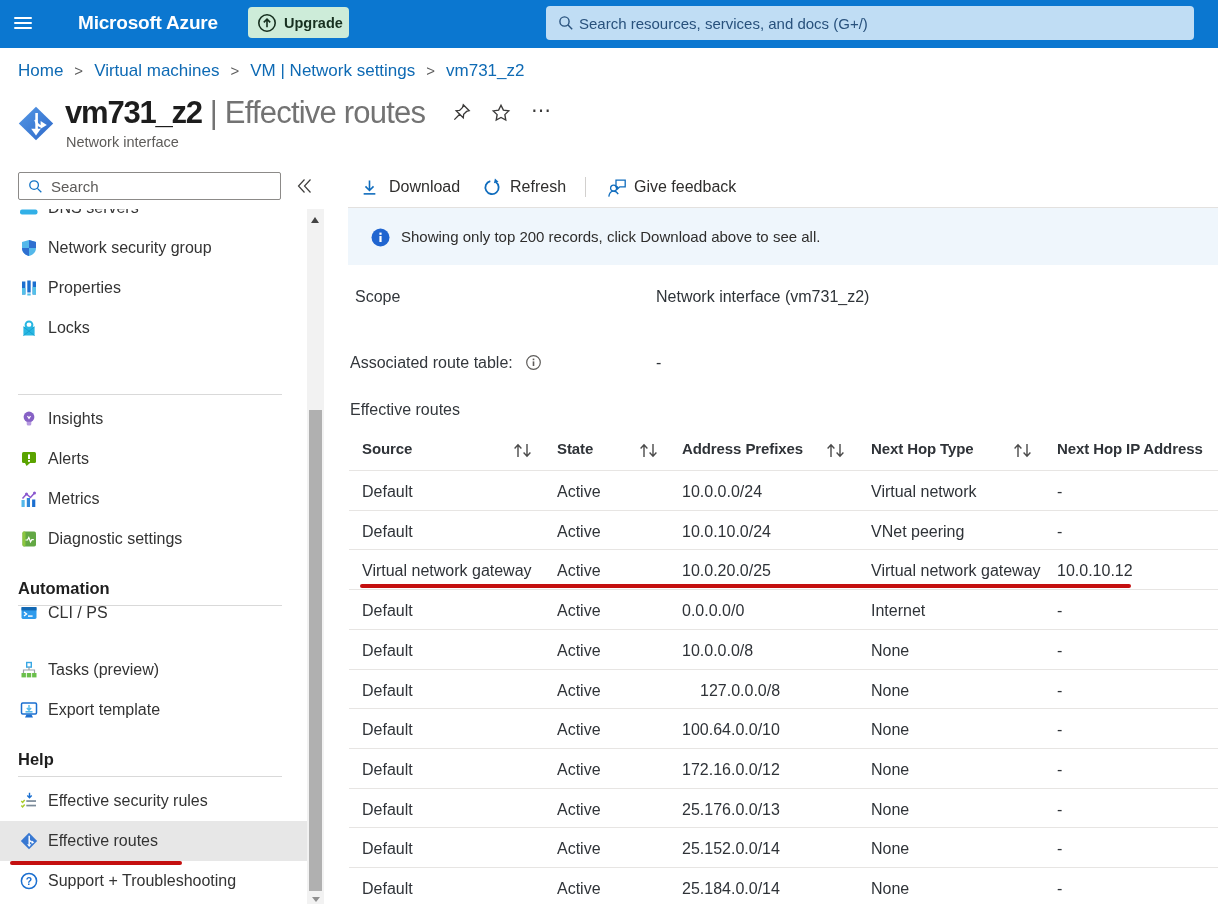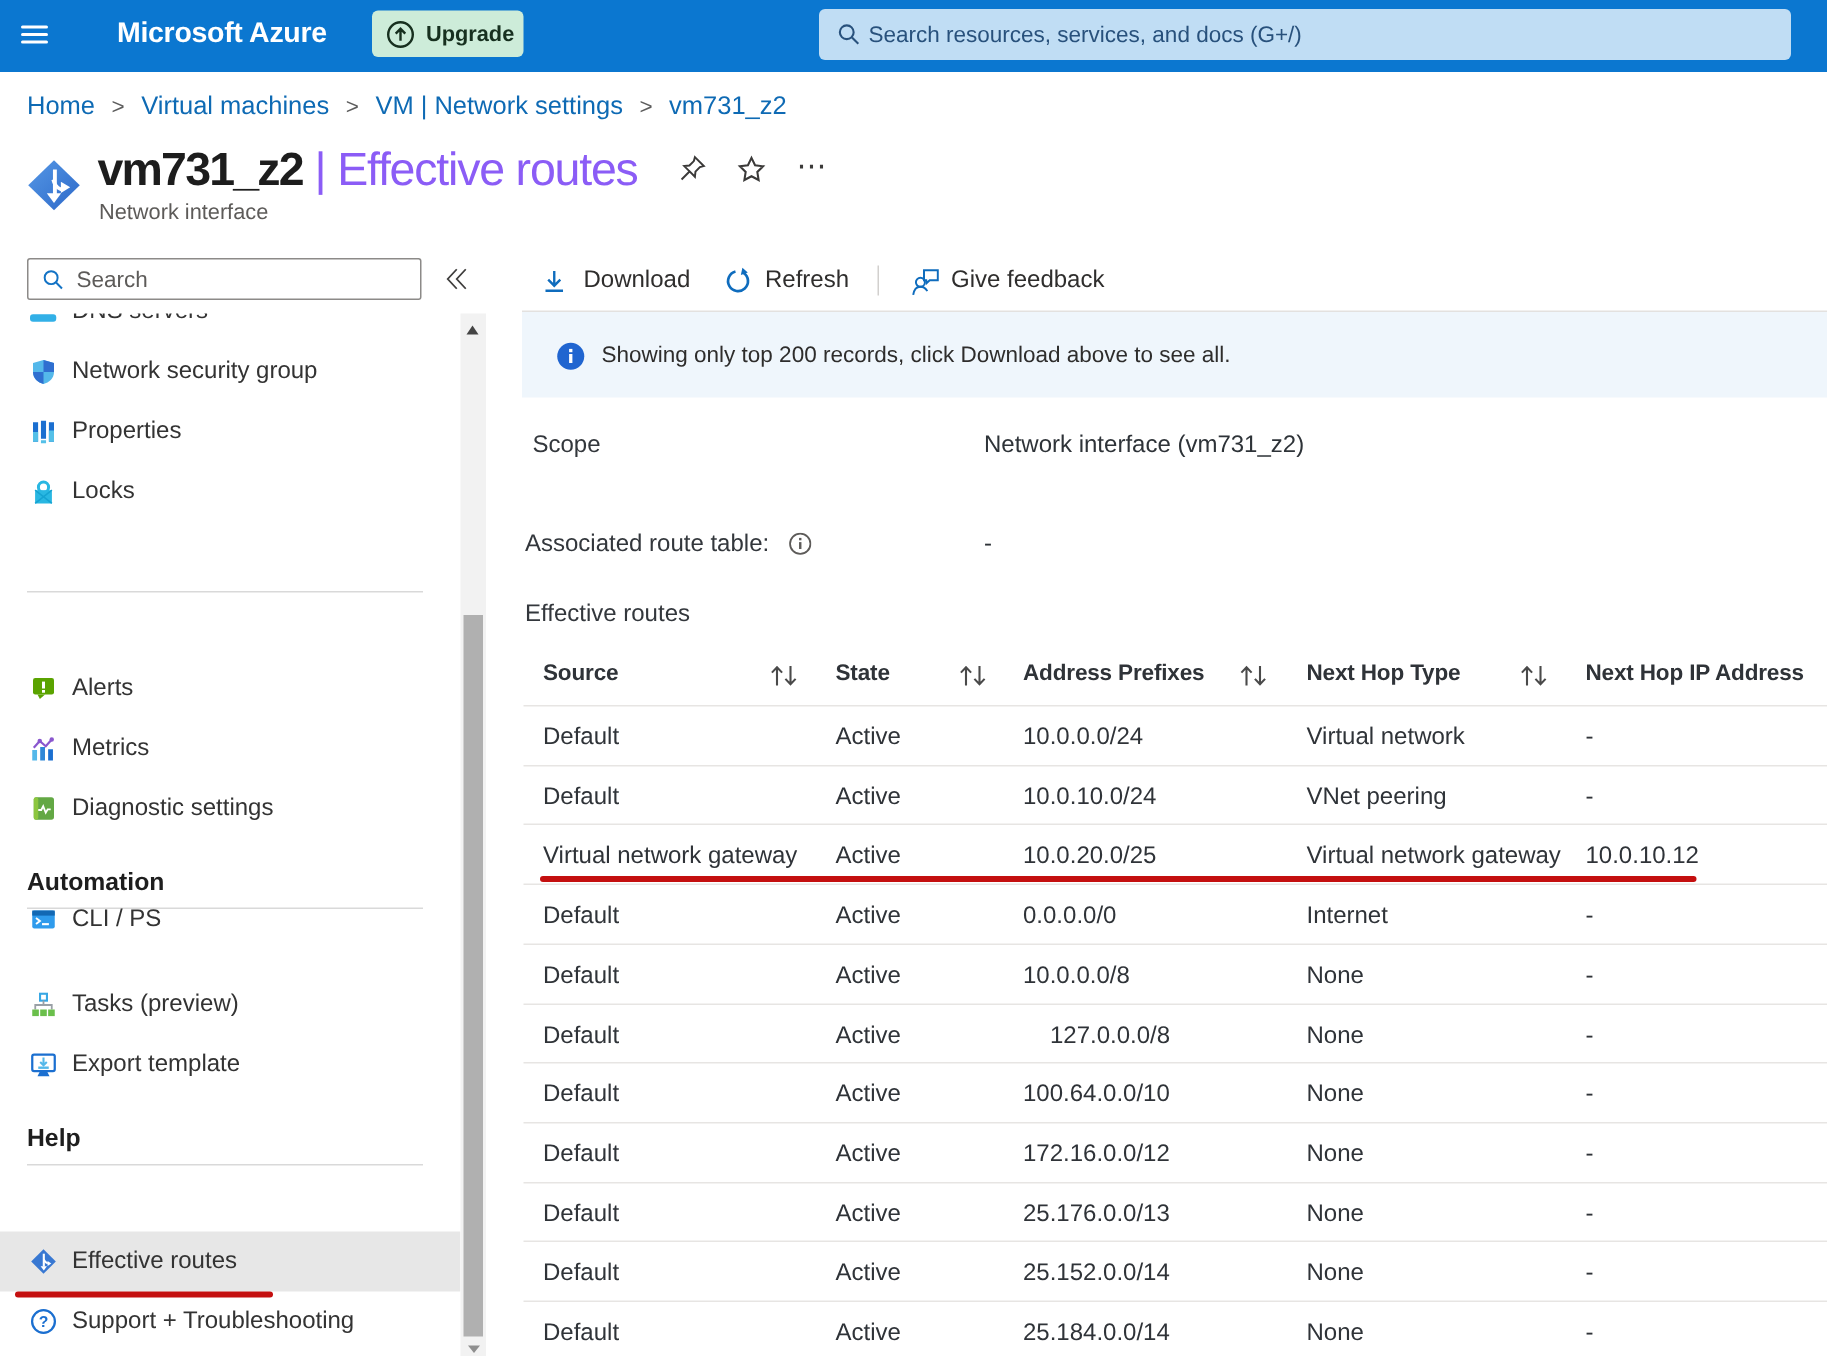--- a/index.html
+++ b/index.html
@@ -14,21 +14,21 @@
 .topsearch{position:absolute;left:546px;top:6px;width:648px;height:34px;background:#c0ddf4;border-radius:4px;display:flex;align-items:center;color:#28517c;font-size:15px}
 
 
 .crumbs{position:absolute;left:18px;top:61px;font-size:17px;color:#0e6ab4;white-space:nowrap}
 .crumbs .sep{color:#5d5d5d;padding:0 11px;font-size:15px}
 
 
 .titleicon{position:absolute;left:18px;top:106px}
 .h1{position:absolute;left:65px;top:95px;font-size:31px;color:#1d1d1d;white-space:nowrap;letter-spacing:-.8px}
 .h1 b{font-weight:700;letter-spacing:-1.2px}
-.h1 .lite{font-weight:400;color:#8b5cf6}
+.h1 .lite{font-weight:400;color:#737373}
 .subtitle{position:absolute;left:66px;top:134px;font-size:14.5px;color:#5d5b59}
 .hicons{position:absolute;top:103px;color:#3b3a39}
 
 
 .sidesearch{position:absolute;left:18px;top:172px;width:263px;height:28px;border:1px solid #8c8a88;border-radius:2px;display:flex;align-items:center;background:#fff}
 .sidesearch .ph{color:#5d5b59;font-size:15px;margin-left:8px}
 .menu{position:absolute;left:0;top:208.5px;width:307px;height:695.5px;overflow:hidden}
 .mi{position:absolute;left:0;width:307px;height:40px;display:flex;align-items:center;font-size:16px;color:#333}
 .mi .ic{position:absolute;left:20px;width:18px;height:18px}
 .mi .tx{position:absolute;left:48px}
@@ -151,20 +151,28 @@
     </div>
     <div class="mi" style="top:99.5px">
       <span class="ic"><svg width="18" height="18" viewBox="0 0 18 18">
           <circle cx="9" cy="5.8" r="3.4" fill="none" stroke="#29b7e2" stroke-width="2"></circle>
           <rect x="3.4" y="7.8" width="11.2" height="8.8" rx="1" fill="#29b7e2"></rect>
           <path d="M3.4 7.8l11.2 8.8M14.6 7.8L3.4 16.6" stroke="#15a3d2" stroke-width="1"></path>
         </svg></span>
       <span class="tx">Locks</span>
     </div>
     <div class="msep" style="top:185.5px"></div>
+    <div class="mi" style="top:190.5px">
+      <span class="ic"><svg width="18" height="18" viewBox="0 0 18 18">
+          <circle cx="9" cy="7" r="5.4" fill="#8661c5"></circle>
+          <path d="M6.7 11.8h4.6V14a1.6 1.6 0 0 1-1.6 1.6H8.3A1.6 1.6 0 0 1 6.7 14z" fill="#b69ae0"></path>
+          <path d="M7.5 6l1.5 2.4L10.5 6" fill="none" stroke="#fff" stroke-width="1.2"></path>
+        </svg></span>
+      <span class="tx">Insights</span>
+    </div>
     <div class="mi" style="top:230.5px">
       <span class="ic"><svg width="18" height="18" viewBox="0 0 18 18">
           <rect x="2" y="2" width="14" height="11" rx="1.5" fill="#5aa300"></rect>
           <path d="M5 13h5l-3.4 3z" fill="#5aa300"></path>
           <rect x="8" y="4.4" width="2" height="4.6" fill="#fff"></rect>
           <rect x="8" y="10" width="2" height="1.8" fill="#fff"></rect>
         </svg></span>
       <span class="tx">Alerts</span>
     </div>
     <div class="mi" style="top:270.5px">
@@ -211,20 +219,30 @@
       <span class="ic"><svg width="18" height="18" viewBox="0 0 18 18">
           <rect x="1.5" y="2" width="15" height="11" rx="1.2" fill="none" stroke="#1b6fd0" stroke-width="1.5"></rect>
           <path d="M6.5 13.5L5 16.5h8l-1.5-3" fill="#1b6fd0"></path>
           <path d="M9 4v5M6.8 7L9 9.2 11.2 7" fill="none" stroke="#54b8ea" stroke-width="1.4"></path>
           <rect x="5.5" y="10" width="7" height="1.6" fill="#54b8ea"></rect>
         </svg></span>
       <span class="tx">Export template</span>
     </div>
     <div class="mh" style="top:541.5px">Help</div>
     <div class="msep" style="top:567.5px"></div>
+    <div class="mi" style="top:572.5px">
+      <span class="ic"><svg width="18" height="18" viewBox="0 0 18 18">
+          <path d="M9.5 0.8v4.4M7.3 3.4l2.2 2.3 2.2-2.3" fill="none" stroke="#1b6fd0" stroke-width="1.4"></path>
+          <rect x="6.3" y="8.2" width="9.7" height="1.7" fill="#7a8a99"></rect>
+          <rect x="6.3" y="12.7" width="9.7" height="1.7" fill="#7a8a99"></rect>
+          <path d="M1.3 9l1.3 1.4 2.1-2.5" fill="none" stroke="#aacc2a" stroke-width="1.5"></path>
+          <path d="M1.3 13.5l1.3 1.4 2.1-2.5" fill="none" stroke="#aacc2a" stroke-width="1.5"></path>
+        </svg></span>
+      <span class="tx">Effective security rules</span>
+    </div>
     <div class="mi sel" style="top:612.5px">
       <span class="ic"><svg width="18" height="18" viewBox="0 0 18 18">
           <path d="M9 .8 17.2 9 9 17.2.8 9z" fill="#3878d2"></path>
           <g fill="none" stroke="#fff" stroke-width="1.4">
             <path d="M9.2 3.8v8.6"></path>
             <path d="M9.2 7.6q1.1 2.4 2.7 2.6" stroke-width="1.2"></path>
           </g>
           <path d="M7.1 12.2h4.2L9.2 15z" fill="#fff"></path>
           <path d="M11.7 8.6v3.4l2.5-1.7z" fill="#fff"></path>
         </svg></span>

